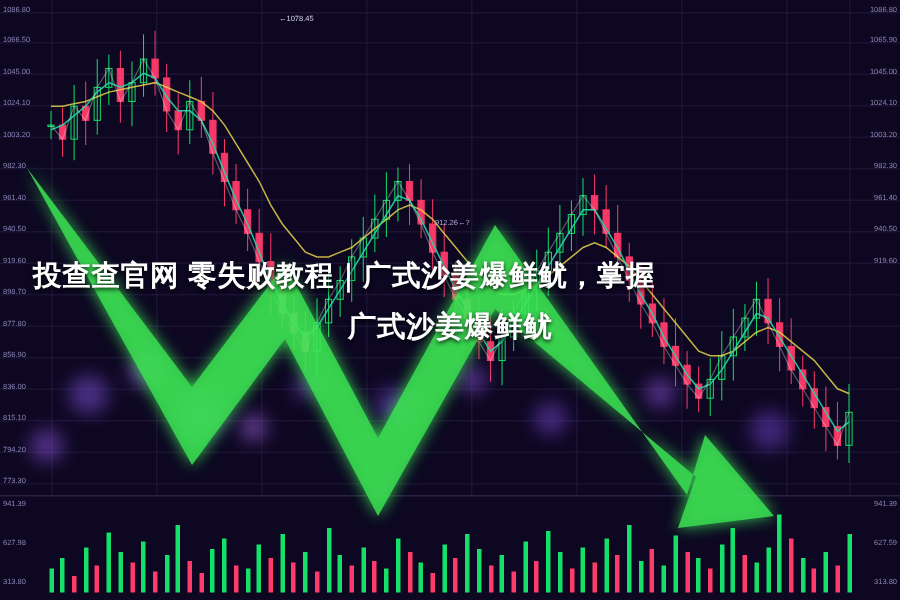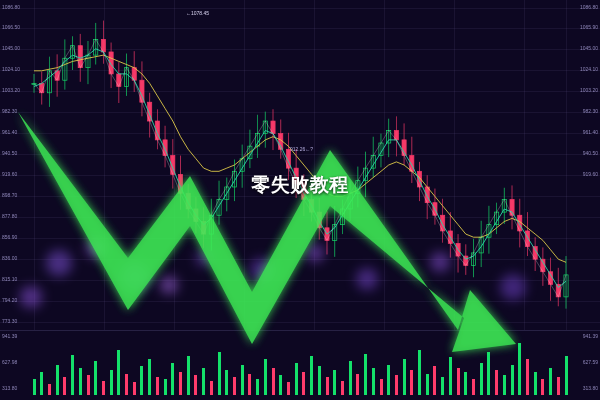--- a/index.html
+++ b/index.html
@@ -369,16 +369,17 @@
       </filter>
     </defs>
     <g filter="url(#softglow)" opacity="0.9">
       <path d="M 18,112 L 128,258 L 190,176 L 252,292 L 330,150 L 458,330
                L 470,290 L 516,344 L 452,352 L 464,318 L 330,206 L 252,344
                L 190,226 L 128,310 Z" fill="#3dea55" opacity="0.92"></path>
     </g>
   </svg>
 
   <div class="headline">
-    <span class="l2">零失败教程</span>
+    <span>投查查官网 零失败教程｜广式沙姜爆鲜鱿，掌握</span>
+    <span class="l2">广式沙姜爆鲜鱿</span>
   </div>
 
 </div>
 
 </body></html>

